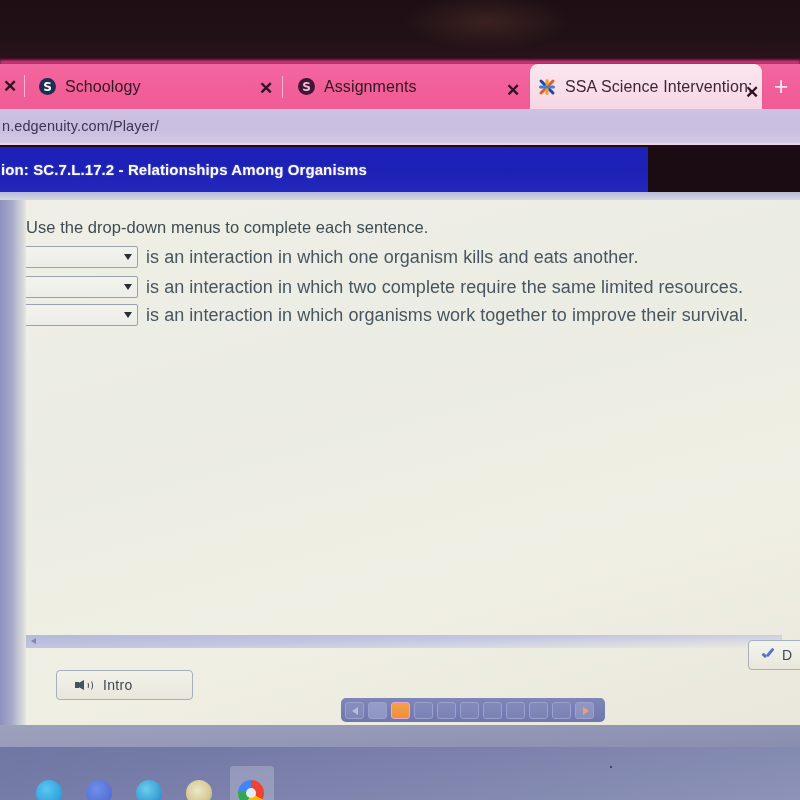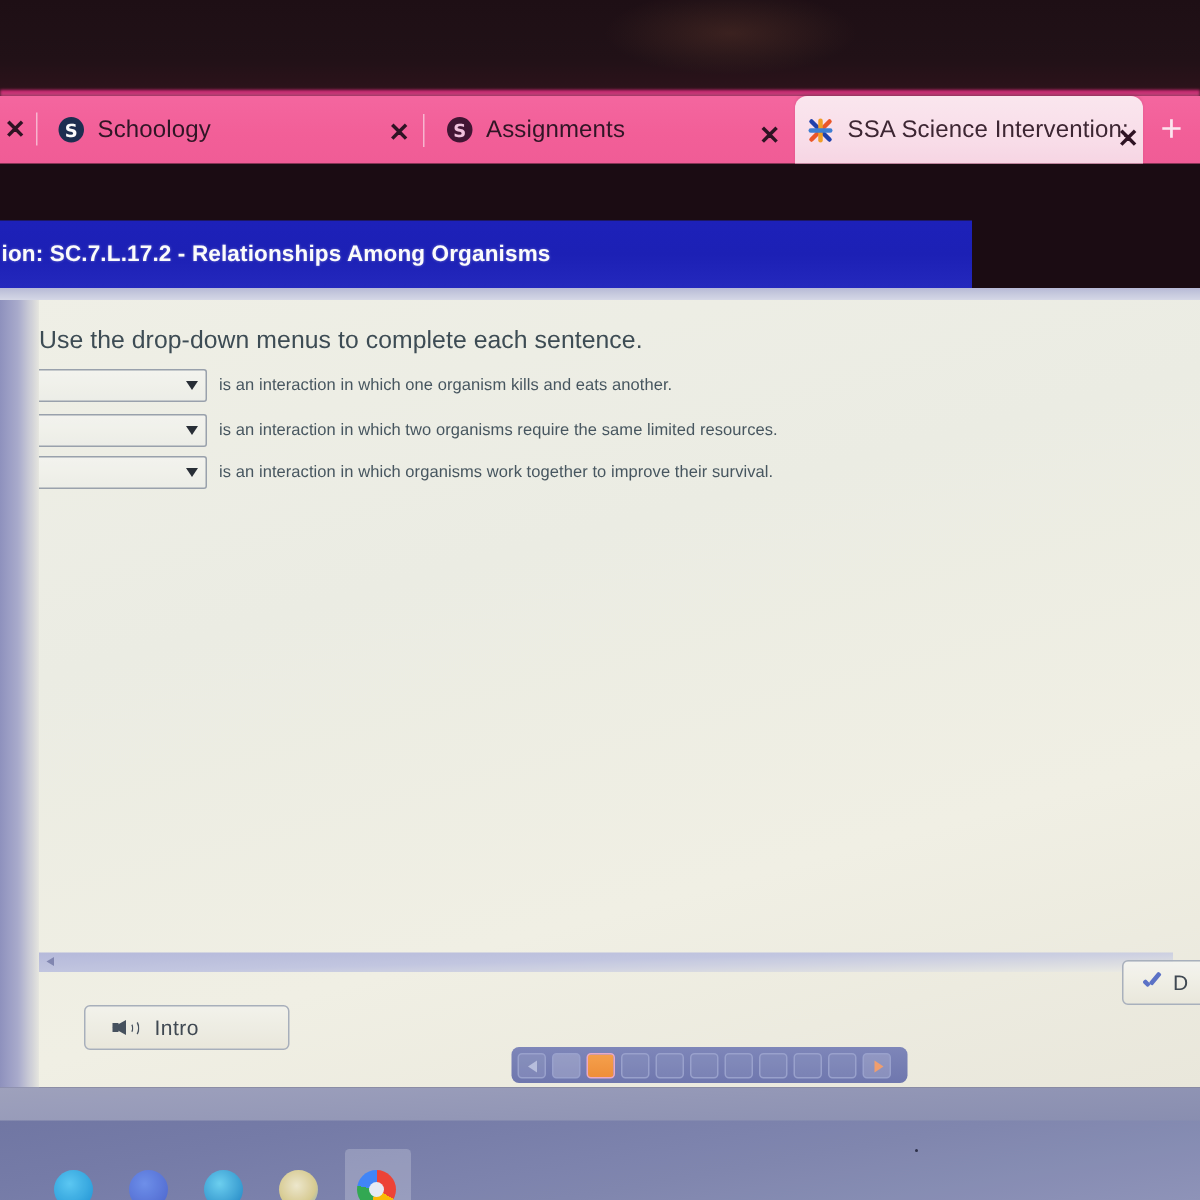--- a/index.html
+++ b/index.html
@@ -210,21 +210,21 @@
   .dropdown .caret {
     position: absolute;
     right: 5px; top: 50%;
     transform: translateY(-50%);
     width: 0; height: 0;
     border-left: 4.5px solid transparent;
     border-right: 4.5px solid transparent;
     border-top: 6px solid #262b33;
   }
   .dd-sentence {
-    font-size: 11px;
+    font-size: 18px;
     color: #46555e;
     white-space: nowrap;
     letter-spacing: .05px;
   }
 
   
   .rail {
     position: absolute;
     left: 26px; top: 435px;
     width: 756px; height: 13px;
@@ -472,20 +472,23 @@
         </svg>
       </span>
       <span class="tab-title">SSA Science Intervention: SC.7.L</span>
     </div>
 
     <div class="tab-close" style="left:745px; top:20px;">✕</div>
 
     <div class="newtab">+</div>
   </div>
 
+  <div class="urlbar">
+    <span class="url-text">n.edgenuity.com/Player/</span>
+  </div>
 
   <div class="course-header">
     <span class="course-title">ion: SC.7.L.17.2 - Relationships Among Organisms</span>
   </div>
   <div class="header-underline"></div>
 
   <div class="stage">
 
     <div class="instruction">Use the drop-down menus to complete each sentence.</div>
 
@@ -493,21 +496,21 @@
       <div class="dropdown">
         <span class="caret"></span>
       </div>
       <span class="dd-sentence">is an interaction in which one organism kills and eats another.</span>
     </div>
 
     <div class="dd-row r2">
       <div class="dropdown">
         <span class="caret"></span>
       </div>
-      <span class="dd-sentence">is an interaction in which two organisms require the same limited resources.</span>
+      <span class="dd-sentence">is an interaction in which two complete require the same limited resources.</span>
     </div>
 
     <div class="dd-row r3">
       <div class="dropdown">
         <span class="caret"></span>
       </div>
       <span class="dd-sentence">is an interaction in which organisms work together to improve their survival.</span>
     </div>
 
     <div class="rail">

